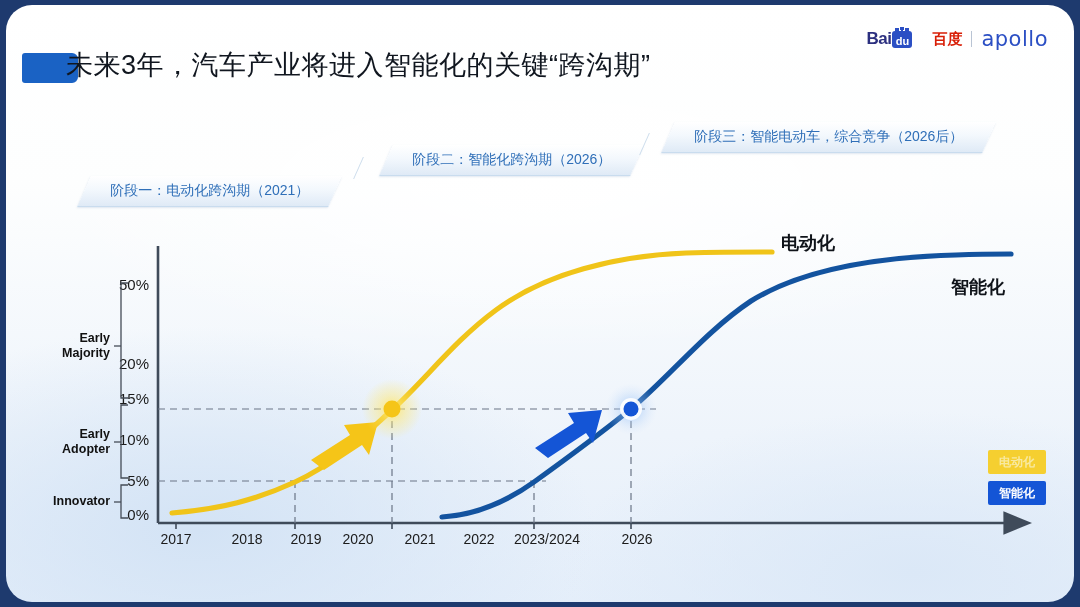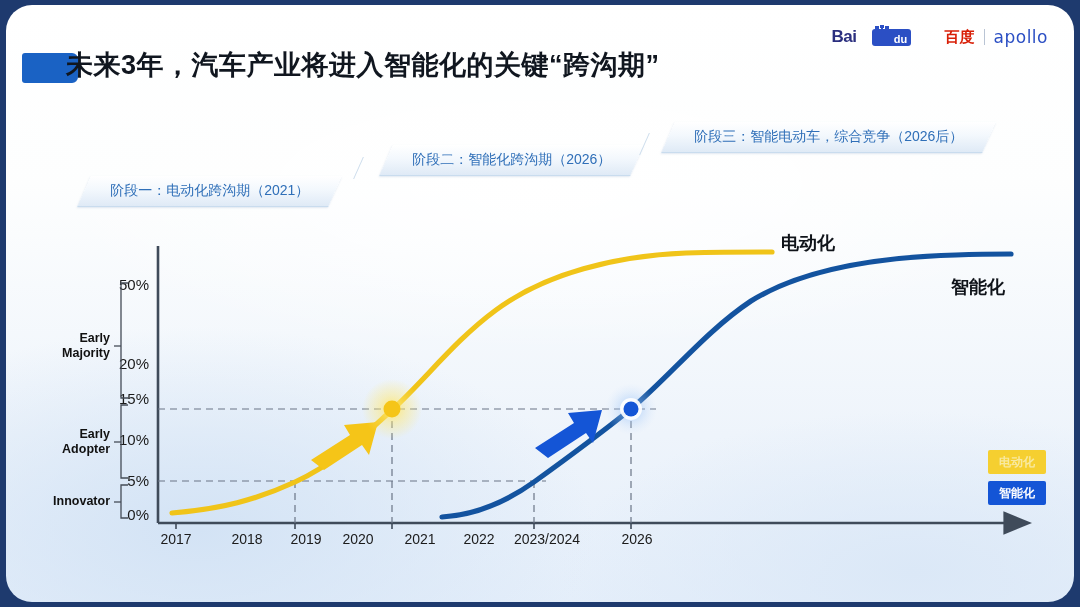--- a/index.html
+++ b/index.html
@@ -30,56 +30,56 @@
 
   
   .title-accent {
     position: absolute; left: 16px; top: 48px;
     width: 56px; height: 30px;
     background: #1a62c4;
     border-radius: 3px 6px 6px 3px;
   }
   .title {
     position: absolute; left: 60px; top: 42px;
-    font-size: 27px; font-weight: bold;
+    font-size: 27px; font-weight: normal;
     color: #10161f;
     letter-spacing: 0.5px;
     white-space: nowrap;
   }
   .brand {
     position: absolute; right: 26px; top: 22px;
     display: flex; align-items: center; gap: 9px;
     white-space: nowrap;
   }
-  .brand-baidu { display: flex; align-items: center; gap: 15px; }
+  .brand-baidu { display: flex; align-items: center; gap: 1px; }
   .bd-bai {
     font-size: 17px; font-weight: bold; color: #2b2f7f;
     font-family: "Liberation Sans", sans-serif; letter-spacing: -0.5px;
   }
   .bd-paw {
     display: inline-block; width: 20px; height: 17px;
     background: #2b4fc4; border-radius: 3px;
     position: relative; color: #fff; font-size: 11px;
-    font-weight: bold; text-align: center; line-height: 20px; padding-left: 19px;
+    font-weight: bold; text-align: center; line-height: 20px;
   }
   .bd-paw::before {
     content: ""; position: absolute; left: 3px; top: -4px;
     width: 14px; height: 6px;
     background:
       radial-gradient(circle 2.2px at 2px 3px, #2b4fc4 99%, transparent 100%),
       radial-gradient(circle 2.2px at 7px 1.6px, #2b4fc4 99%, transparent 100%),
       radial-gradient(circle 2.2px at 12px 3px, #2b4fc4 99%, transparent 100%);
   }
   .bd-cn {
     font-size: 15px; font-weight: bold; color: #d81e06;
     margin-left: 19px;
   }
   .brand-sep { width: 1px; height: 16px; background: #b9c4d4; }
   .brand-apollo {
-    font-size: 17px; color: #2b4fc4; letter-spacing: 0.5px;
+    font-size: 21px; color: #2b4fc4; letter-spacing: 0.5px;
     font-family: "DejaVu Sans", sans-serif;
   }
 
   
   .phase {
     position: absolute;
     height: 30px;
     display: flex; align-items: center;
     padding: 0 26px;
     font-size: 14px;

